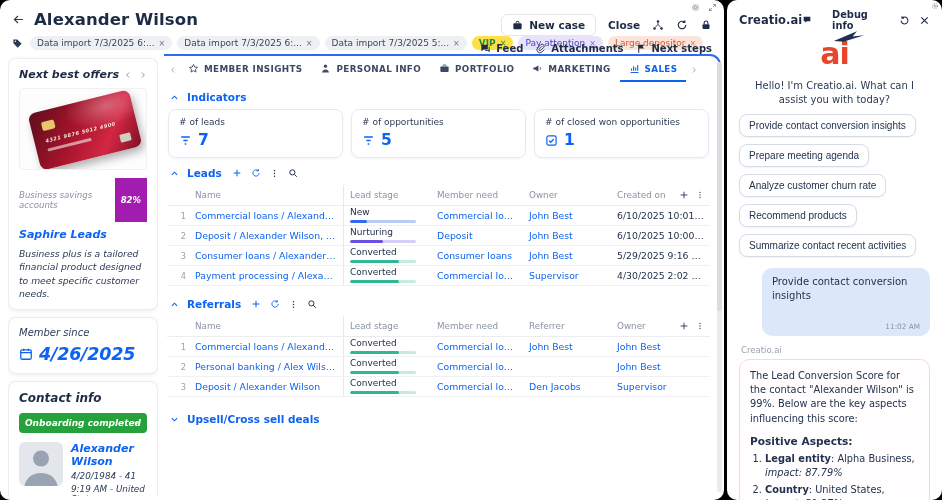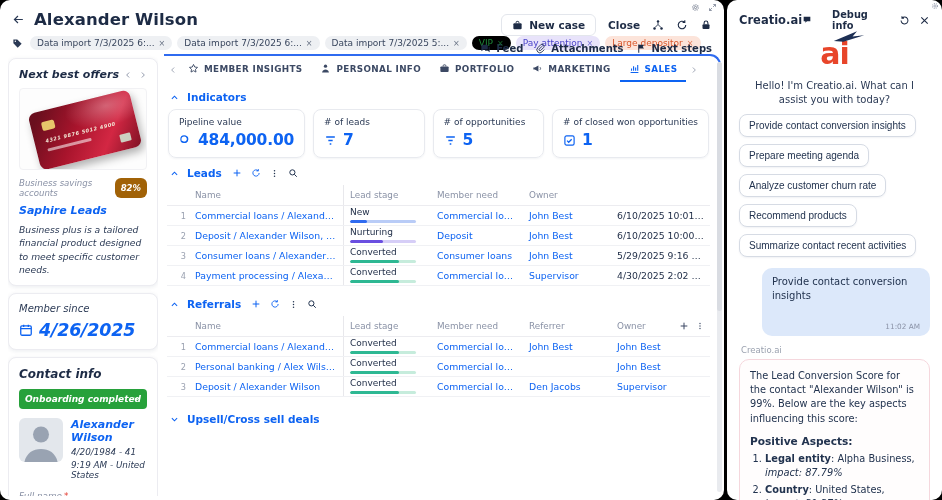--- a/index.html
+++ b/index.html
@@ -20,21 +20,21 @@
   .act-row { display:flex; align-items:center; gap:12px; }
   .new-case-btn { display:flex; align-items:center; gap:6px; border:1px solid #e3e6ec; border-radius:6px; padding:4px 10px; font-size:10.5px; font-weight:bold; color:#1d2b45; background:#fff; cursor:pointer; }
   .txt-btn { font-size:10.5px; font-weight:bold; color:#1d2b45; cursor:pointer; }
   .tool-ic { width:12px; height:12px; color:#1d2b45; cursor:pointer; }
   .act-link { display:flex; align-items:center; gap:5px; font-size:10px; font-weight:bold; color:#1d2b45; cursor:pointer; }
   .act-link .ic { width:11px; height:11px; }
   .tags-row { display:flex; align-items:center; gap:5px; margin-top:7px; }
   .tags-row > .ic { width:11px; height:11px; color:#2b3a55; margin-right:2px; }
   .tag { display:inline-flex; align-items:center; gap:4px; font-size:9px; font-weight:500; padding:2px 7px; border-radius:9px; white-space:nowrap; cursor:default; }
   .tag-gray { background:#eef0f3; color:#39465e; }
-  .tag-green { background:#000000; color:#1f8a3a; }
+  .tag-green { background:#fde047; color:#1f8a3a;font-weight:bold; }
   .tag-purple { background:#e8e3fa; color:#4b44c9; }
   .tag-orange { background:#fce4da; color:#d8572c; }
   .tag-x { font-size:8px; opacity:.75; cursor:pointer; }
 
   
   .mw-body { display:flex; height:442px; padding-left:8px; position:relative; }
   .sidebar { width:150px; flex:none; display:flex; flex-direction:column; gap:7px; padding-top:4px; overflow:hidden; }
   .card { background:#fff; border:1px solid #ececf1; border-radius:8px; box-shadow:0 1px 4px rgba(25,39,80,.09); padding:9px 10px; flex:none;font-style:italic; }
 
   .nbo-head { display:flex; justify-content:space-between; align-items:center; }
@@ -44,21 +44,21 @@
   .card-img { margin-top:7px; height:82px; border:1px solid #f1f1f4; border-radius:4px; position:relative; overflow:hidden; background:#fdfdfd; }
   .ccard { position:absolute; left:13px; top:12px; width:104px; height:58px; border-radius:7px; transform:rotate(-14deg);
            background:linear-gradient(125deg,#6a0f1e 8%,#a8142c 42%,#d32743 72%,#7e1124 100%); box-shadow:2px 5px 9px rgba(0,0,0,.3); }
   .ccard::after { content:""; position:absolute; inset:0; border-radius:7px; background:radial-gradient(60px 30px at 75% 18%,rgba(255,255,255,.30),transparent 70%); }
   .cc-chip { position:absolute; left:11px; top:11px; width:13px; height:9px; background:#e8c66a; border-radius:2px; }
   .cc-num { position:absolute; left:11px; top:27px; font-size:5px; color:#f3e8d7; letter-spacing:.6px; font-weight:bold; }
   .cc-line { position:absolute; left:11px; top:38px; width:45px; height:3px; background:rgba(255,255,255,.55); border-radius:1px; }
   .cc-holo { position:absolute; right:9px; bottom:8px; width:11px; height:8px; background:#cfe3d0; border-radius:1px; opacity:.9; }
   .nbo-cat-row { display:flex; justify-content:space-between; align-items:center; margin-top:8px; }
   .nbo-cat { font-size:8.6px; color:#8a92a6; }
-  .score-badge { background:#a16207; color:#fff; font-size:8.5px; font-weight:bold; padding:5px 6px; border-radius:6px; }
+  .score-badge { background:#a21caf; color:#fff; font-size:8.5px; font-weight:bold; padding:17px 6px; border-radius:0; }
   .nbo-name { color:#0d63f2; font-size:11px; font-weight:bold; margin-top:6px; cursor:pointer; }
   .nbo-desc { font-size:9.2px; color:#2b3a55; line-height:1.45; margin-top:6px; }
 
   .ms-label { font-size:10px; color:#2b3a55; }
   .ms-row { display:flex; align-items:center; gap:6px; margin-top:6px; color:#0d63f2; }
   .ms-row .ic { width:14px; height:14px; }
   .ms-date { font-size:17.5px; font-weight:bold; letter-spacing:-.2px; }
 
   .ci-title { font-size:12px; font-weight:bold; color:#1d2b45; }
   .onboarding-btn { position:relative; display:flex; justify-content:center; align-items:center; background:#27a13b; color:#fff; border-radius:4px; height:20px; font-size:9px; font-weight:bold; margin:8px 0 9px; cursor:pointer; }
@@ -406,32 +406,20 @@
       <div class="section-head">
         <span class="ic sec-chev">
             <svg viewBox="0 0 24 24" xmlns="http://www.w3.org/2000/svg">
               <path d="M5 15.5l7-7 7 7" fill="none" stroke="currentColor" stroke-width="2.8"></path>
             </svg>
           </span>
         <span class="sec-title">Indicators</span>
       </div>
       <div class="ind-cards" id="ind-cards">
           <div class="ind-card">
-            <div class="ind-label">Pipeline value</div>
-            <div class="ind-value">
-              <span class="ic">
-                <svg viewBox="0 0 24 24" xmlns="http://www.w3.org/2000/svg">
-                  <circle cx="9.5" cy="9.5" r="6" fill="none" stroke="currentColor" stroke-width="2.2"></circle>
-                  <path d="M14.8 5.5a6 6 0 11-9.3 7.6" fill="none" stroke="currentColor" stroke-width="2.2"></path>
-                </svg>
-              </span>
-              <span>484,000.00</span>
-            </div>
-          </div>
-          <div class="ind-card">
             <div class="ind-label"># of leads</div>
             <div class="ind-value">
               <span class="ic">
                 <svg viewBox="0 0 24 24" xmlns="http://www.w3.org/2000/svg">
                   <path d="M4 5.5h16M8 12h8M10.5 18.5h3" stroke="currentColor" stroke-width="2.6" fill="none"></path>
                 </svg>
               </span>
               <span>7</span>
             </div>
           </div>
@@ -495,20 +483,37 @@
       </div>
       <div id="leads-table">
           <div class="grid g-head">
             <div></div>
             <div><span>Name</span></div>
             <div class="col-stage">
               <span>Lead stage</span>
             </div>
             <div><span>Member need</span></div>
             <div><span>Owner</span></div>
+            <div class=" head-last">
+              <span>Created on</span>
+              <span class="head-tools">
+                <span class="ic h-plus">
+                  <svg viewBox="0 0 24 24" xmlns="http://www.w3.org/2000/svg">
+                    <path d="M12 4v16M4 12h16" stroke="currentColor" stroke-width="2.4"></path>
+                  </svg>
+                </span>
+                <span class="ic h-keb">
+                  <svg viewBox="0 0 24 24" xmlns="http://www.w3.org/2000/svg">
+                    <circle cx="12" cy="4.5" r="2" fill="currentColor"></circle>
+                    <circle cx="12" cy="12" r="2" fill="currentColor"></circle>
+                    <circle cx="12" cy="19.5" r="2" fill="currentColor"></circle>
+                  </svg>
+                </span>
+              </span>
+            </div>
           </div>
           <div class="grid g-row">
             <div class="row-num">1</div>
             <div class="cell-link">Commercial loans / Alexander Wilson, Alph...</div>
             <div class="col-stage">
               <div class="stage-label">New</div>
               <div class="stage-track" style="background: rgb(185, 204, 247);">
                 <div class="stage-fill" style="width: 25%; background: rgb(47, 107, 240);"></div>
               </div>
             </div>

